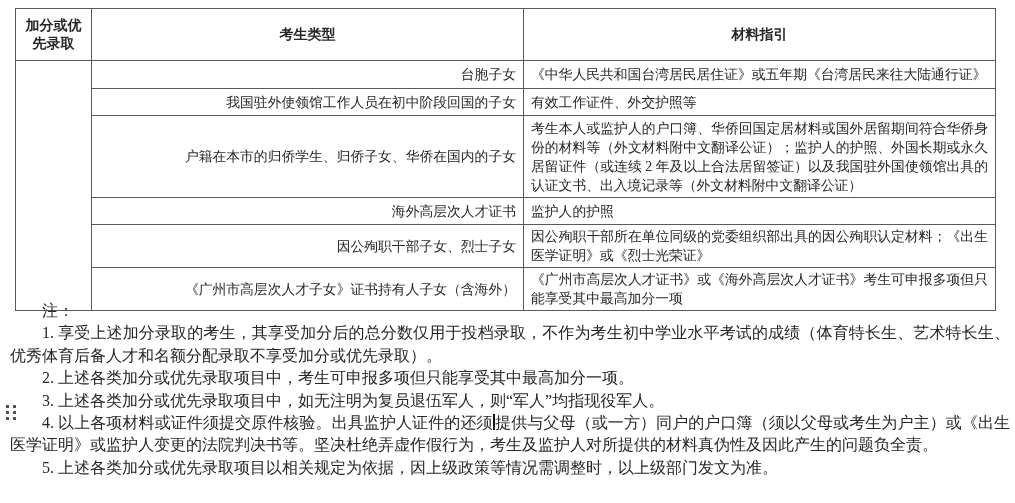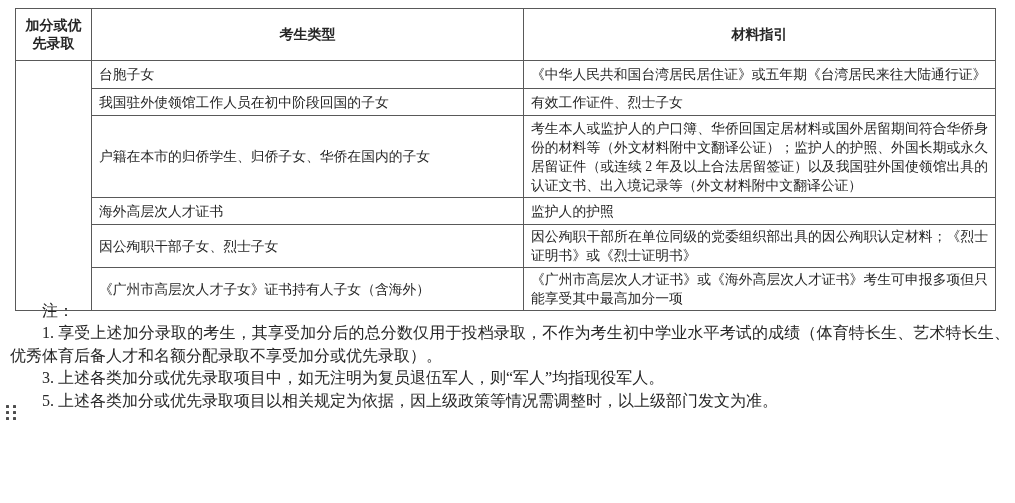--- a/index.html
+++ b/index.html
@@ -27,21 +27,21 @@
     padding: 2px 7px;
     font-weight: normal;
   }
   table.policy th {
     font-weight: bold;
     font-size: 14px;
     text-align: center;
     line-height: 18px;
   }
   th.h-cat { padding: 2px 12px; }
-  td.cell-type { text-align: left; }
+  td.cell-type { text-align: right; }
   td.cell-material { text-align: justify; text-justify: inter-ideograph; }
   tr.hdr      { height: 52px; }
   tr.r0       { height: 28px; }
   tr.r1       { height: 27px; font-family: Liberation Serif, serif; }
   tr.r2       { height: 82px; }
   tr.r3       { height: 27px; }
   tr.r4       { height: 37px; }
   tr.r5       { height: 36px; margin-top: 26px; }
 
   
@@ -103,21 +103,21 @@
       </td>
       <td class="cell-material">
         <span>《中华人民共和国台湾居民居住证》或五年期《台湾居民来往大陆通行证》</span>
       </td>
     </tr>
     <tr class="r1">
       <td class="cell-type">
         <span>我国驻外使领馆工作人员在初中阶段回国的子女</span>
       </td>
       <td class="cell-material">
-        <span>有效工作证件、烈士子女</span>
+        <span>有效工作证件、外交护照等</span>
       </td>
     </tr>
     <tr class="r2">
       <td class="cell-type">
         <span>户籍在本市的归侨学生、归侨子女、华侨在国内的子女</span>
       </td>
       <td class="cell-material">
         <span>考生本人或监护人的户口簿、华侨回国定居材料或国外居留期间符合华侨身份的材料等（外文材料附中文翻译公证）；监护人的护照、外国长期或永久居留证件（或连续 2 年及以上合法居留签证）以及我国驻外国使领馆出具的认证文书、出入境记录等（外文材料附中文翻译公证）</span>
       </td>
     </tr>
@@ -127,38 +127,40 @@
       </td>
       <td class="cell-material">
         <span>监护人的护照</span>
       </td>
     </tr>
     <tr class="r4">
       <td class="cell-type">
         <span>因公殉职干部子女、烈士子女</span>
       </td>
       <td class="cell-material">
-        <span>因公殉职干部所在单位同级的党委组织部出具的因公殉职认定材料；《烈士证明书》或《烈士证明书》</span>
+        <span>因公殉职干部所在单位同级的党委组织部出具的因公殉职认定材料；《出生医学证明》或《烈士光荣证》</span>
       </td>
     </tr>
     <tr class="r5">
       <td class="cell-type">
         <span>《广州市高层次人才子女》证书持有人子女（含海外）</span>
       </td>
       <td class="cell-material">
         <span>《广州市高层次人才证书》或《海外高层次人才证书》考生可申报多项但只能享受其中最高加分一项</span>
       </td>
     </tr>
   </tbody>
     </table>
 
   <div class="notes">
     <p>注：</p>
     <p>1. 享受上述加分录取的考生，其享受加分后的总分数仅用于投档录取，不作为考生初中学业水平考试的成绩（体育特长生、艺术特长生、优秀体育后备人才和名额分配录取不享受加分或优先录取）。</p>
+    <p>2. 上述各类加分或优先录取项目中，考生可申报多项但只能享受其中最高加分一项。</p>
     <p>3. 上述各类加分或优先录取项目中，如无注明为复员退伍军人，则“军人”均指现役军人。</p>
+    <p><span>4. 以上各项材料或证件须提交原件核验。出具监护人证件的还须</span><span class="caret"></span><span>提供与父母（或一方）同户的户口簿（须以父母或考生为户主）或《出生医学证明》或监护人变更的法院判决书等。坚决杜绝弄虚作假行为，考生及监护人对所提供的材料真伪性及因此产生的问题负全责。</span></p>
     <p>5. 上述各类加分或优先录取项目以相关规定为依据，因上级政策等情况需调整时，以上级部门发文为准。</p>
   </div>
 
   <div class="drag-handle">
     <i></i>
       <i></i>
       <i></i>
       <i></i>
       <i></i>
       <i></i>

